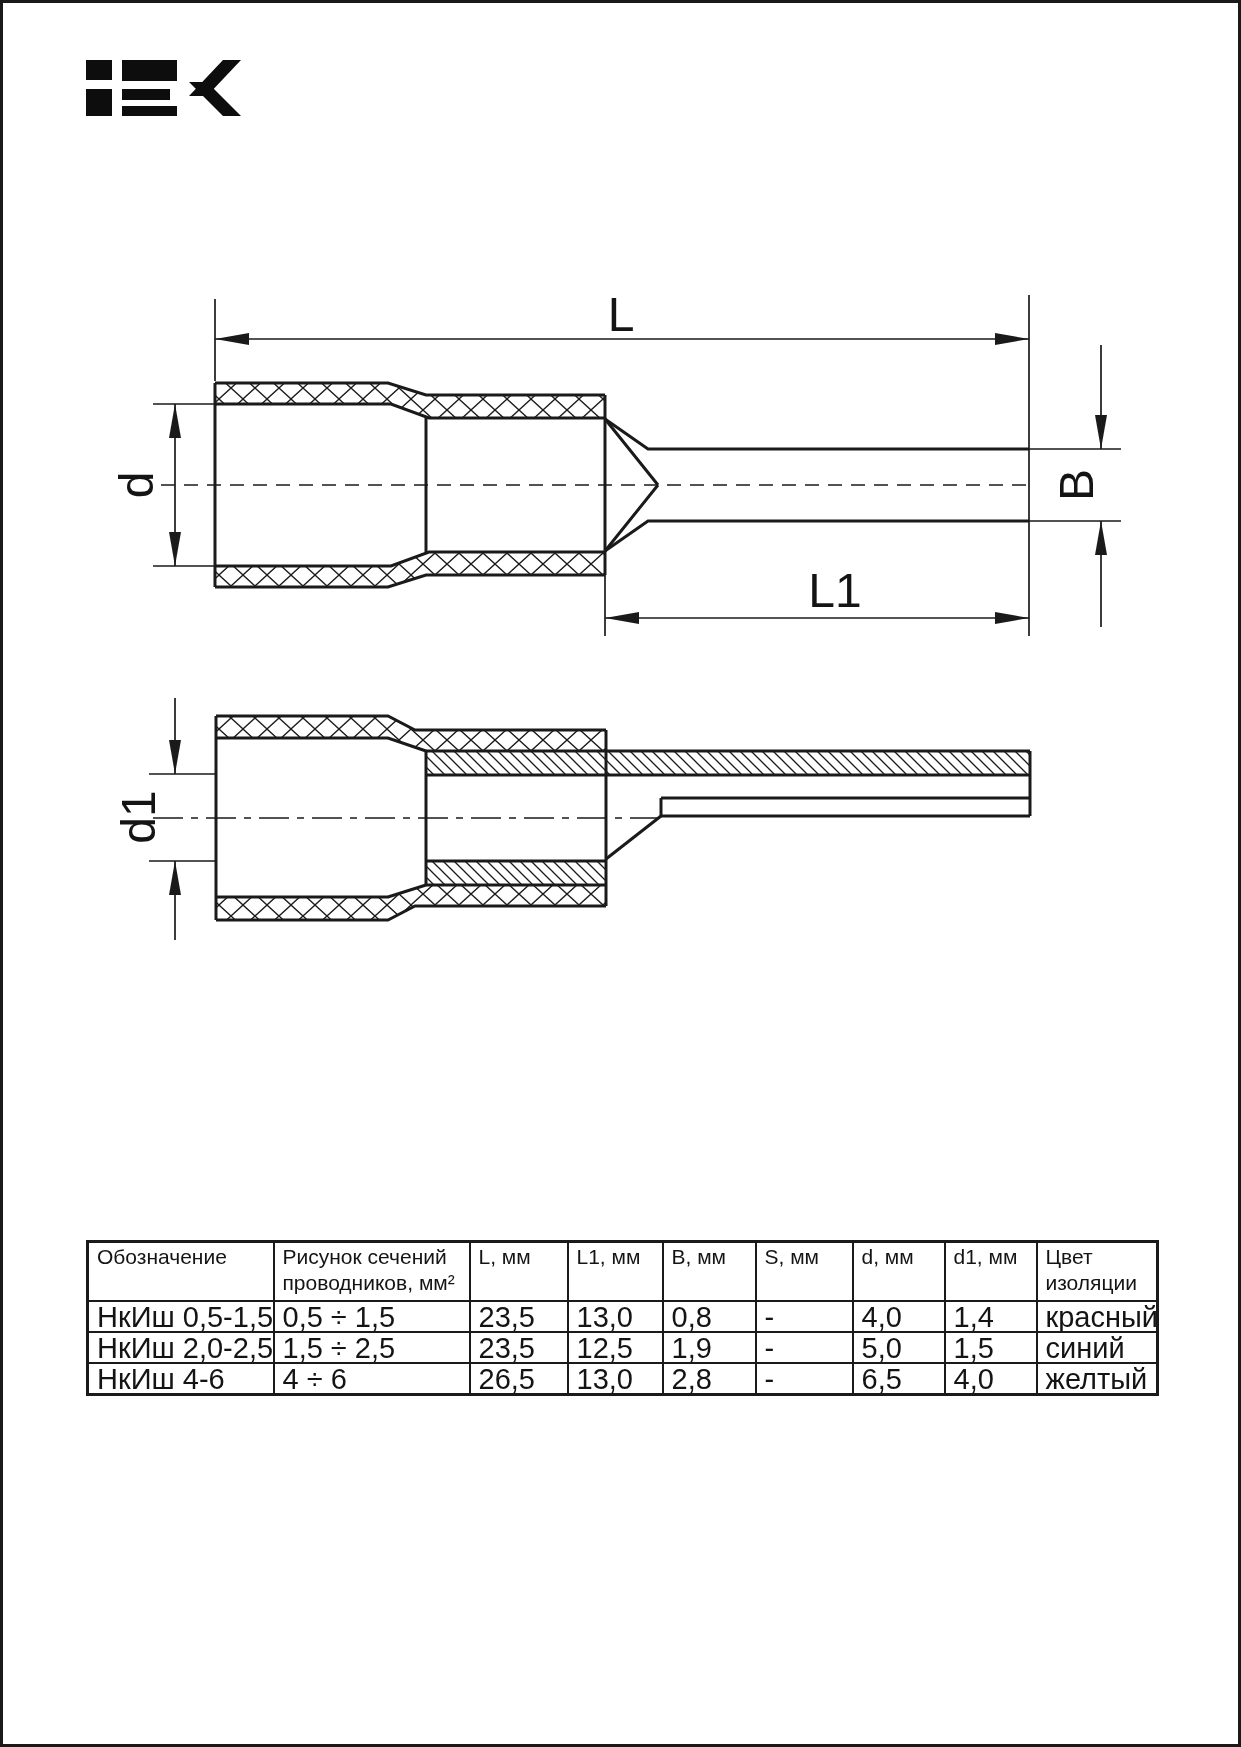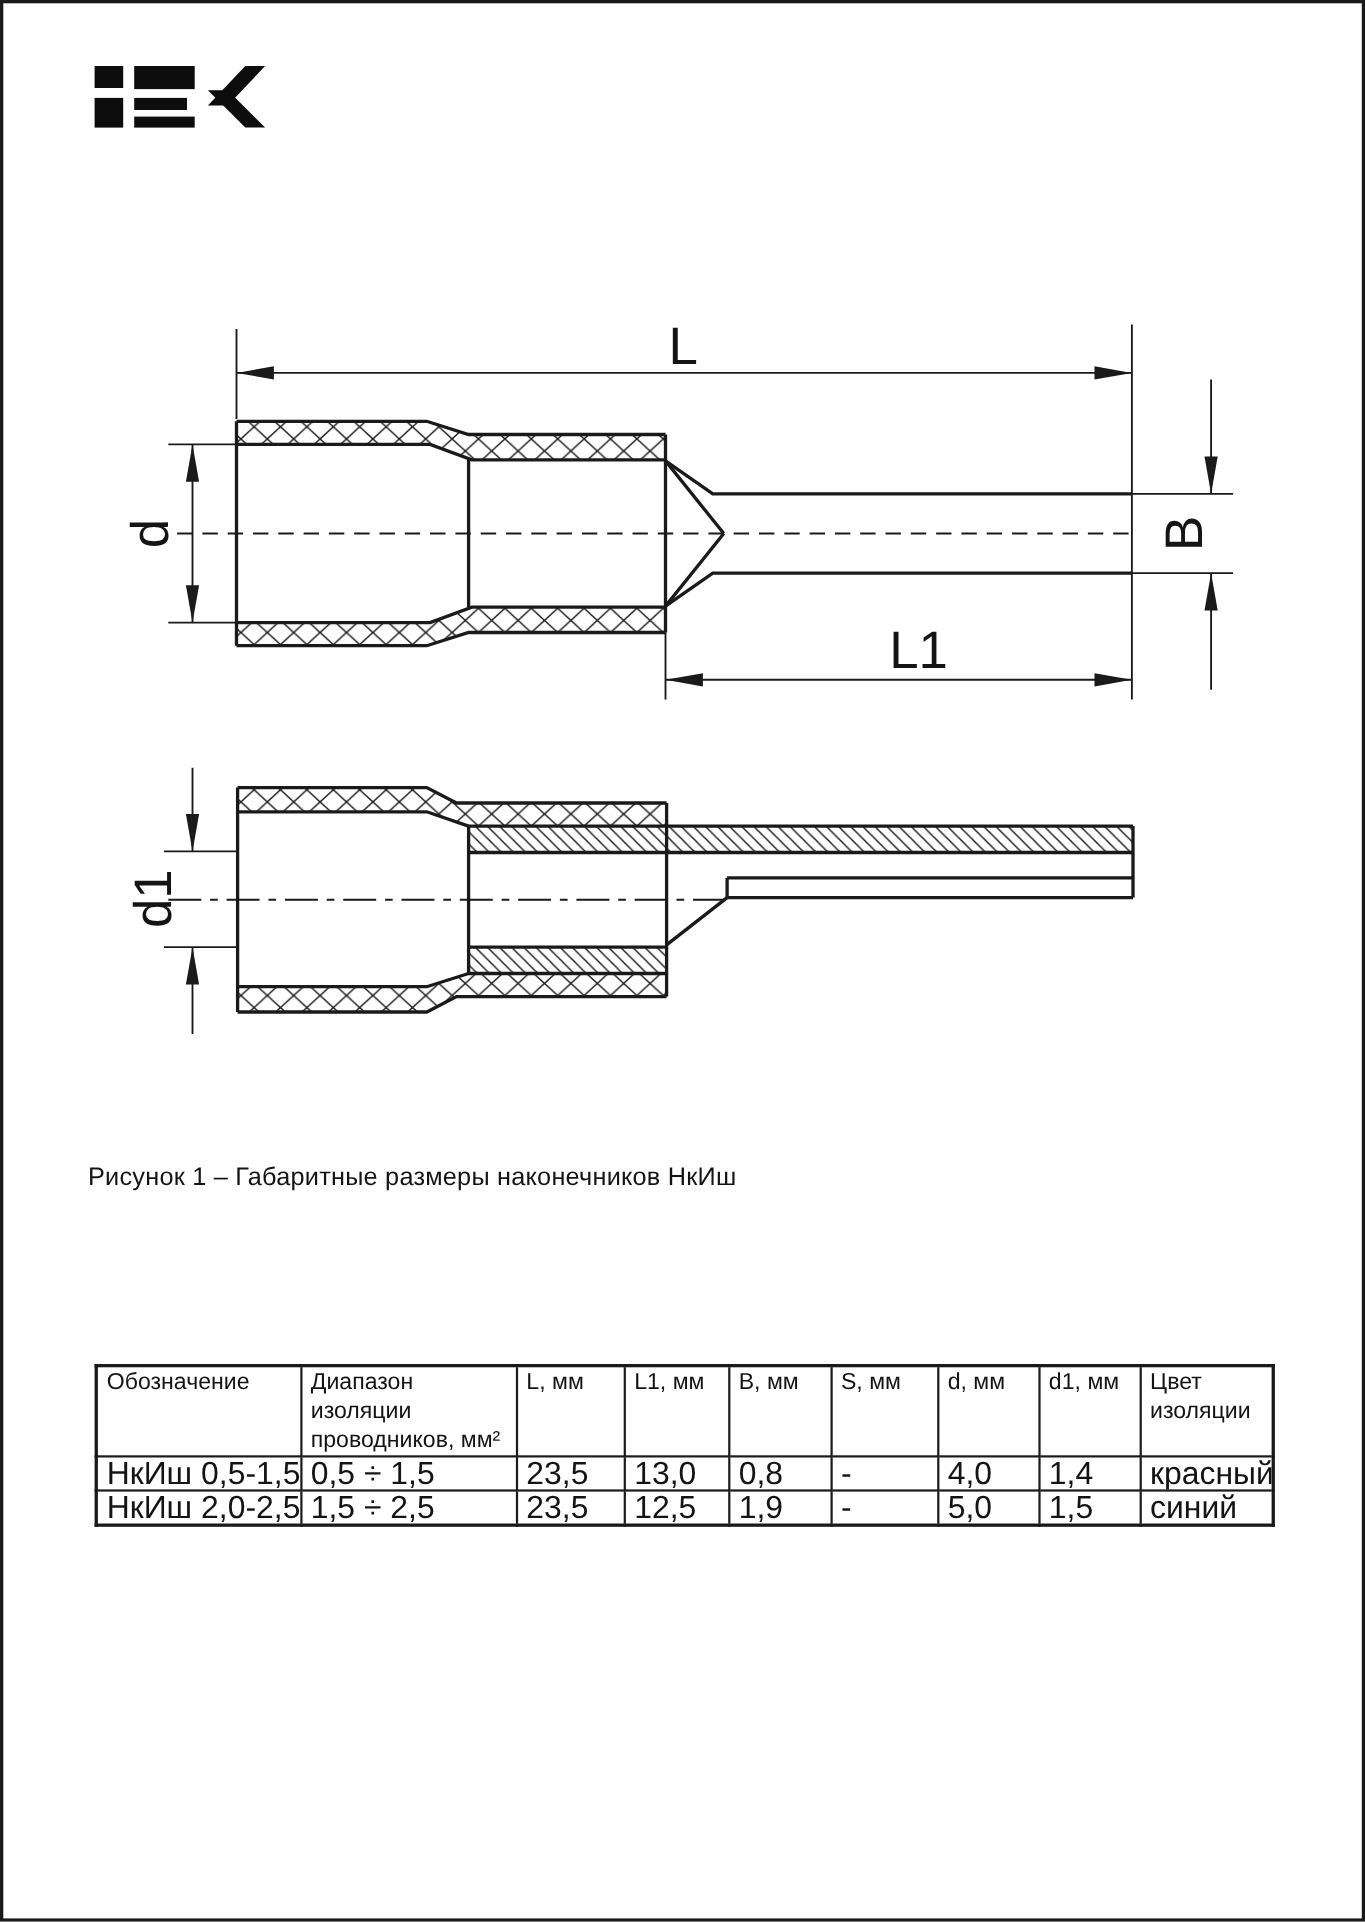--- a/index.html
+++ b/index.html
@@ -159,38 +159,37 @@
 
     <g fill="#141414" font-family="Liberation Sans, DejaVu Sans, sans-serif" font-size="48">
       <text x="618" y="328" text-anchor="middle">L</text>
       <text x="832" y="604" text-anchor="middle">L1</text>
       <text transform="translate(1090,482) rotate(-90)" text-anchor="middle">B</text>
       <text transform="translate(150,482) rotate(-90)" text-anchor="middle">d</text>
       <text transform="translate(152,814) rotate(-90)" text-anchor="middle">d1</text>
     </g>
   </svg>
 
-  <div class="caption">Рисунок 1 – Габаритные размеры наконечников НкИш</div>
 
   <table class="dims">
     <colgroup>
       <col style="width:186px">
         <col style="width:196px">
         <col style="width:98px">
       <col style="width:95px">
         <col style="width:93px">
         <col style="width:97px">
       <col style="width:92px">
         <col style="width:92px">
         <col style="width:121px">
     </colgroup>
     <thead>
       <tr>
         <th>Обозначение</th>
-        <th>Диапазон изоляции проводников, мм²</th>
+        <th>Рисунок сечений проводников, мм²</th>
         <th>L, мм</th>
         <th>L1, мм</th>
         <th>B, мм</th>
         <th>S, мм</th>
         <th>d, мм</th>
         <th>d1, мм</th>
         <th>Цвет изоляции</th>
       </tr>
     </thead>
     <tbody>
@@ -209,16 +208,27 @@
         <td>НкИш 2,0-2,5</td>
         <td>1,5 ÷ 2,5</td>
         <td>23,5</td>
         <td>12,5</td>
         <td>1,9</td>
         <td>-</td>
         <td>5,0</td>
         <td>1,5</td>
         <td>синий</td>
       </tr>
+      <tr>
+        <td>НкИш 4-6</td>
+        <td>4 ÷ 6</td>
+        <td>26,5</td>
+        <td>13,0</td>
+        <td>2,8</td>
+        <td>-</td>
+        <td>6,5</td>
+        <td>4,0</td>
+        <td>желтый</td>
+      </tr>
     </tbody>
   </table>
 
 </div>
 
 </body></html>

